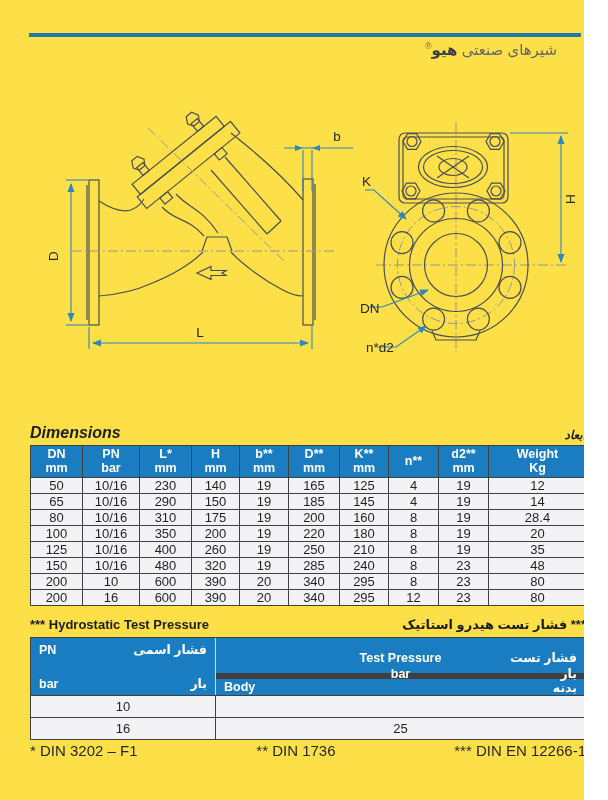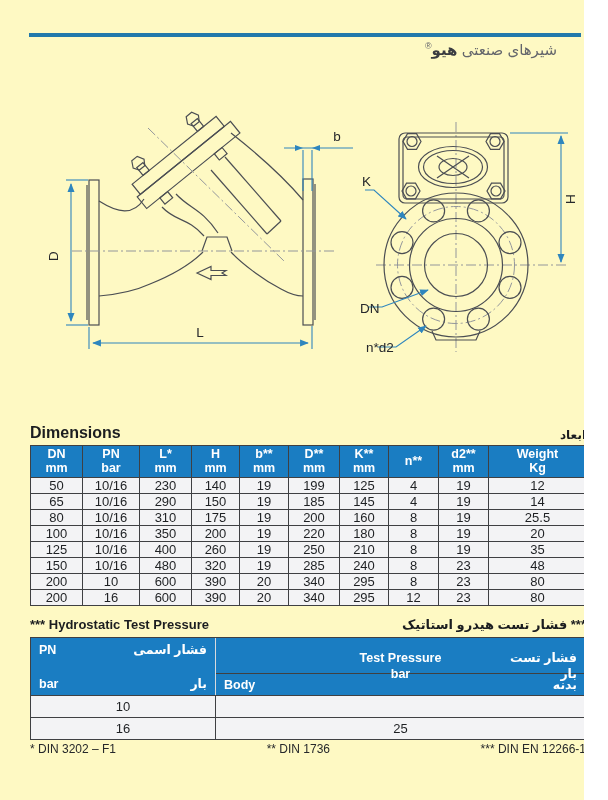--- a/index.html
+++ b/index.html
@@ -1,33 +1,33 @@
 <!DOCTYPE html>
 <html><head>
 <meta charset="utf-8">
 <style>
   html,body{margin:0;padding:0;}
   #page{
     position:relative; width:584px; height:800px;
-    background:#fef9c3; overflow:hidden;
+    background:#fde047; overflow:hidden;
     font-family:"Liberation Sans","DejaVu Sans",sans-serif;
     color:#1e2023;
   }
   
   .top-rule{position:absolute; left:29px; top:33px; width:552px; height:4px; background:#2279ab;}
   .brand{position:absolute; top:41px; right:27px; direction:rtl; font-size:15px; color:#63656b;}
   .brand b{color:#3a3c41; font-weight:bold;}
   .brand sup{font-size:9px; color:#63656b; vertical-align:6px;}
   
   .dwg{position:absolute; top:110px;}
   #side-view{left:40px;}
   #front-view{left:340px;}
   svg text{font-family:"Liberation Sans","DejaVu Sans",sans-serif; font-size:13.5px; fill:#26282b;}
   
-  .dims-head{position:absolute; left:30px; top:424px; width:556px; display:flex; justify-content:space-between; align-items:flex-end;}
+  .dims-head{position:absolute; left:30px; top:424px; width:556px; display:flex; justify-content:space-between; align-items:flex-end;font-style:italic;}
   .dims-title-en{font-size:16px; font-weight:bold; color:#1b1d20;}
   .dims-title-fa{font-size:12px; font-weight:bold; direction:rtl; color:#1b1d20;}
   table.dims{position:absolute; left:30px; top:445px; width:556px; border-collapse:collapse; table-layout:fixed;}
   table.dims th{
     background:#1a7dc2; color:#fff; font-size:12.5px; font-weight:bold;
     border:1px solid #3f4043; padding:1px 0 2px; line-height:14px;
   }
   table.dims th span{display:block;}
   table.dims td{
     background:#f3f3f5; border:1px solid #3f4043; text-align:center;
@@ -37,27 +37,27 @@
   .hydro-head{position:absolute; left:30px; top:617px; width:556px; display:flex; justify-content:space-between; align-items:flex-end;}
   .hydro-title-en{font-size:13px; font-weight:bold; color:#1b1d20;}
   .hydro-title-fa{font-size:13px; font-weight:bold; direction:rtl; color:#1b1d20;text-align:center;}
   .tp{position:absolute; left:30px; top:637px; width:556px; border:1px solid #3f4043; box-sizing:border-box;}
   .tp-header{display:grid; grid-template-columns:185px 1fr; grid-template-rows:35px 22px; background:#1a7dc2; color:#fff; font-size:12.5px; font-weight:bold;}
   .tp-pn{grid-row:1/3; grid-column:1; border-right:1px solid #d8dadd; display:flex; flex-direction:column; justify-content:space-between; padding:4px 8px 4px; box-sizing:border-box;}
   .tp-pn .ln{display:flex; justify-content:space-between; align-items:center;}
   .tp-test{grid-column:2; grid-row:1; padding-top:12px;}
   .tp-line{position:relative; height:16px; line-height:16px; text-align:center;}
   .tp-line .fa{position:absolute; right:8px; top:0;}
-  .tp-bodyrow{grid-column:2; grid-row:2; border-top:1px solid #404040; display:flex; justify-content:space-between; align-items:center; padding:0 8px;}
+  .tp-bodyrow{grid-column:2; grid-row:2; border-top:6px solid #404040; display:flex; justify-content:space-between; align-items:center; padding:0 8px;}
   .fa{direction:rtl;margin-left:48px;}
   .tp-row{display:grid; grid-template-columns:185px 1fr; border-top:1px solid #3f4043; background:#f3f3f5; height:21px; font-size:13px;}
   .tp-row .c{ text-align:center; line-height:21px;}
   .tp-row .c:first-child{border-right:1px solid #3f4043;}
   
-  .notes{position:absolute; left:30px; top:742px; width:556px; display:flex; justify-content:space-between; font-size:12px; color:#26282b;}
+  .notes{position:absolute; left:30px; top:742px; width:556px; display:flex; justify-content:space-between; font-size:15px; color:#26282b;}
 </style>
 </head>
 <body>
 
 <div id="page">
 
   <div class="top-rule"></div>
   <div class="brand">
     <span>شیرهای صنعتی</span>
     <b>هیو</b><sup>®</sup>
@@ -257,21 +257,21 @@
         </tr>
     </thead>
     <tbody>
 
         <tr>
           <td>50</td>
           <td>10/16</td>
           <td>230</td>
           <td>140</td>
           <td>19</td>
-          <td>199</td>
+          <td>165</td>
           <td>125</td>
           <td>4</td>
           <td>19</td>
           <td>12</td>
         </tr>
 
         <tr>
           <td>65</td>
           <td>10/16</td>
           <td>290</td>
@@ -287,21 +287,21 @@
         <tr>
           <td>80</td>
           <td>10/16</td>
           <td>310</td>
           <td>175</td>
           <td>19</td>
           <td>200</td>
           <td>160</td>
           <td>8</td>
           <td>19</td>
-          <td>25.5</td>
+          <td>28.4</td>
         </tr>
 
         <tr>
           <td>100</td>
           <td>10/16</td>
           <td>350</td>
           <td>200</td>
           <td>19</td>
           <td>220</td>
           <td>180</td>

